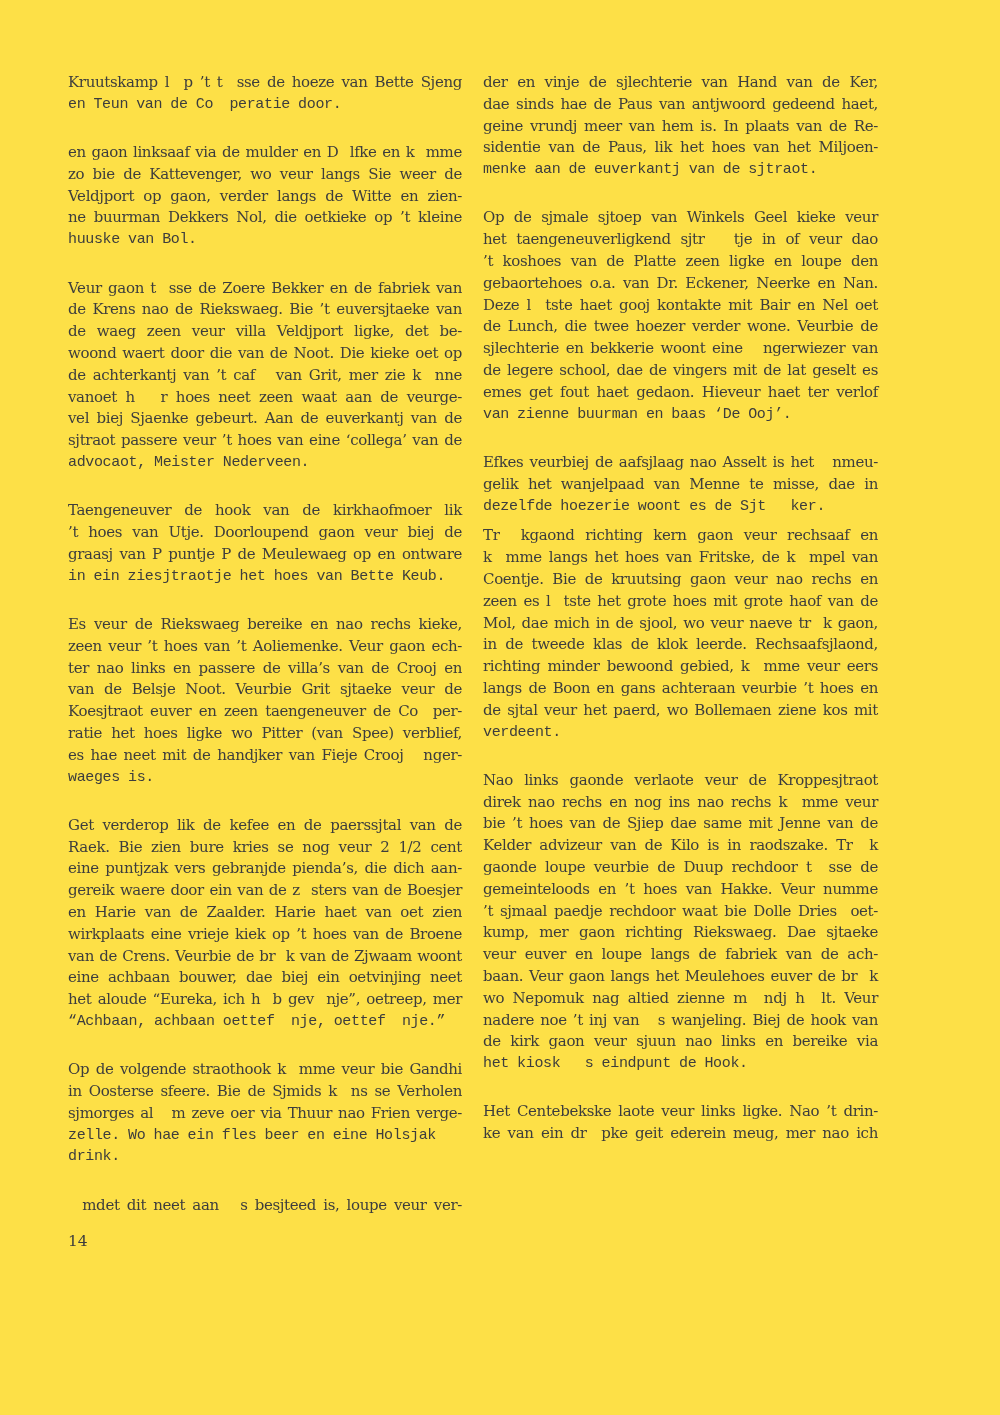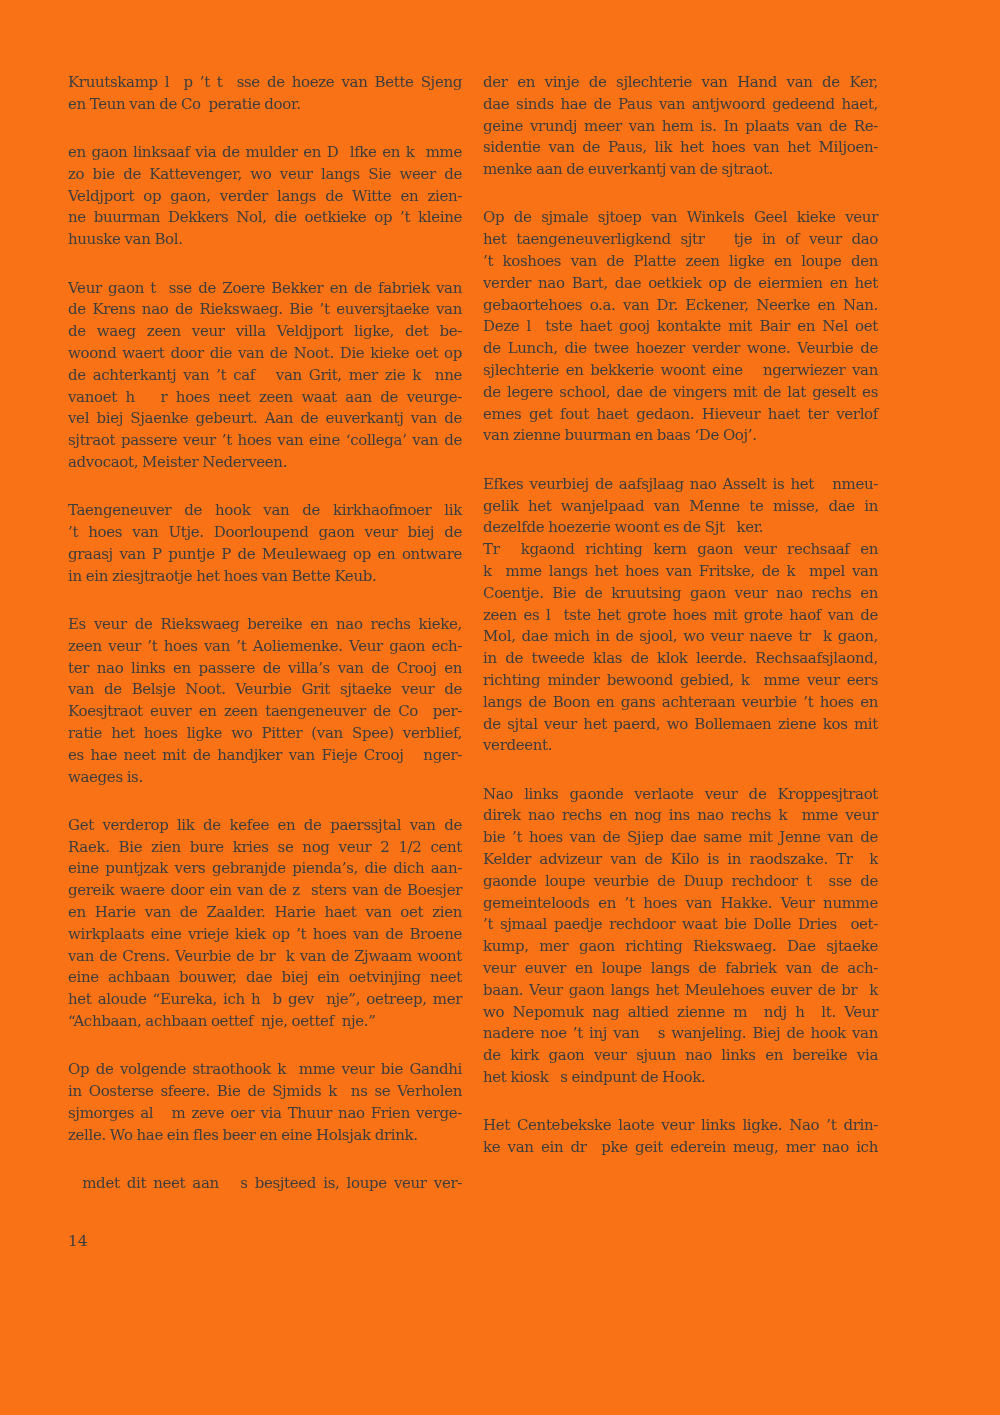--- a/index.html
+++ b/index.html
@@ -4,50 +4,51 @@
 <style>
   html, body {
     margin: 0;
     padding: 0;
     background: #ffffff;
   }
   .page {
     position: relative;
     width: 1000px;
     height: 1415px;
-    background: #f97316;
+    background: #fde047;
     font-family: "DejaVu Serif", serif;
     color: #3d3d3d;
     overflow: hidden;
   }
   .text-block {
     position: absolute;
     left: 68px;
     top: 72px;
     width: 810px;
     display: flex;
     gap: 21px;
   }
   .column { flex: 0 0 auto; }
   .column-left  { width: 394px; }
   .column-right { width: 395px; }
   .para { margin: 0 0 26.5px 0; }
-  .para.no-gap { margin-bottom: 0; }
+  .para.no-gap { margin-bottom: 8px; }
   .line {
     font-size: 15px;
     line-height: 21.8px;
     letter-spacing: -0.35px;
     word-spacing: -0.5px;
     white-space: pre-wrap;
     text-align: justify;
     text-align-last: justify;
   }
   .line.para-end {
     text-align: left;
     text-align-last: left;
+    font-family: Liberation Mono, monospace;
   }
   .page-number {
     position: absolute;
     left: 68px;
     top: 1231px;
     width: 810px;
     font-size: 15.5px;
     line-height: 21.8px;
   }
 </style>
@@ -122,21 +123,20 @@
           <div class="line">der en vinje de sjlechterie van Hand van de Ker,</div>
           <div class="line">dae sinds hae de Paus van antjwoord gedeend haet,</div>
           <div class="line">geine vrundj meer van hem is. In plaats van de Re-</div>
           <div class="line">sidentie van de Paus, lik het hoes van het Miljoen-</div>
           <div class="line para-end">menke aan de euverkantj van de sjtraot.</div>
         </div>
         <div class="para">
           <div class="line">Op de sjmale sjtoep van Winkels Geel kieke veur</div>
           <div class="line">het taengeneuverligkend sjtr   tje in of veur dao</div>
           <div class="line">’t koshoes van de Platte zeen ligke en loupe den</div>
-          <div class="line">verder nao Bart, dae oetkiek op de eiermien en het</div>
           <div class="line">gebaortehoes o.a. van Dr. Eckener, Neerke en Nan.</div>
           <div class="line">Deze l  tste haet gooj kontakte mit Bair en Nel oet</div>
           <div class="line">de Lunch, die twee hoezer verder wone. Veurbie de</div>
           <div class="line">sjlechterie en bekkerie woont eine   ngerwiezer van</div>
           <div class="line">de legere school, dae de vingers mit de lat geselt es</div>
           <div class="line">emes get fout haet gedaon. Hieveur haet ter verlof</div>
           <div class="line para-end">van zienne buurman en baas ‘De Ooj’.</div>
         </div>
         <div class="para no-gap">
           <div class="line">Efkes veurbiej de aafsjlaag nao Asselt is het   nmeu-</div>

